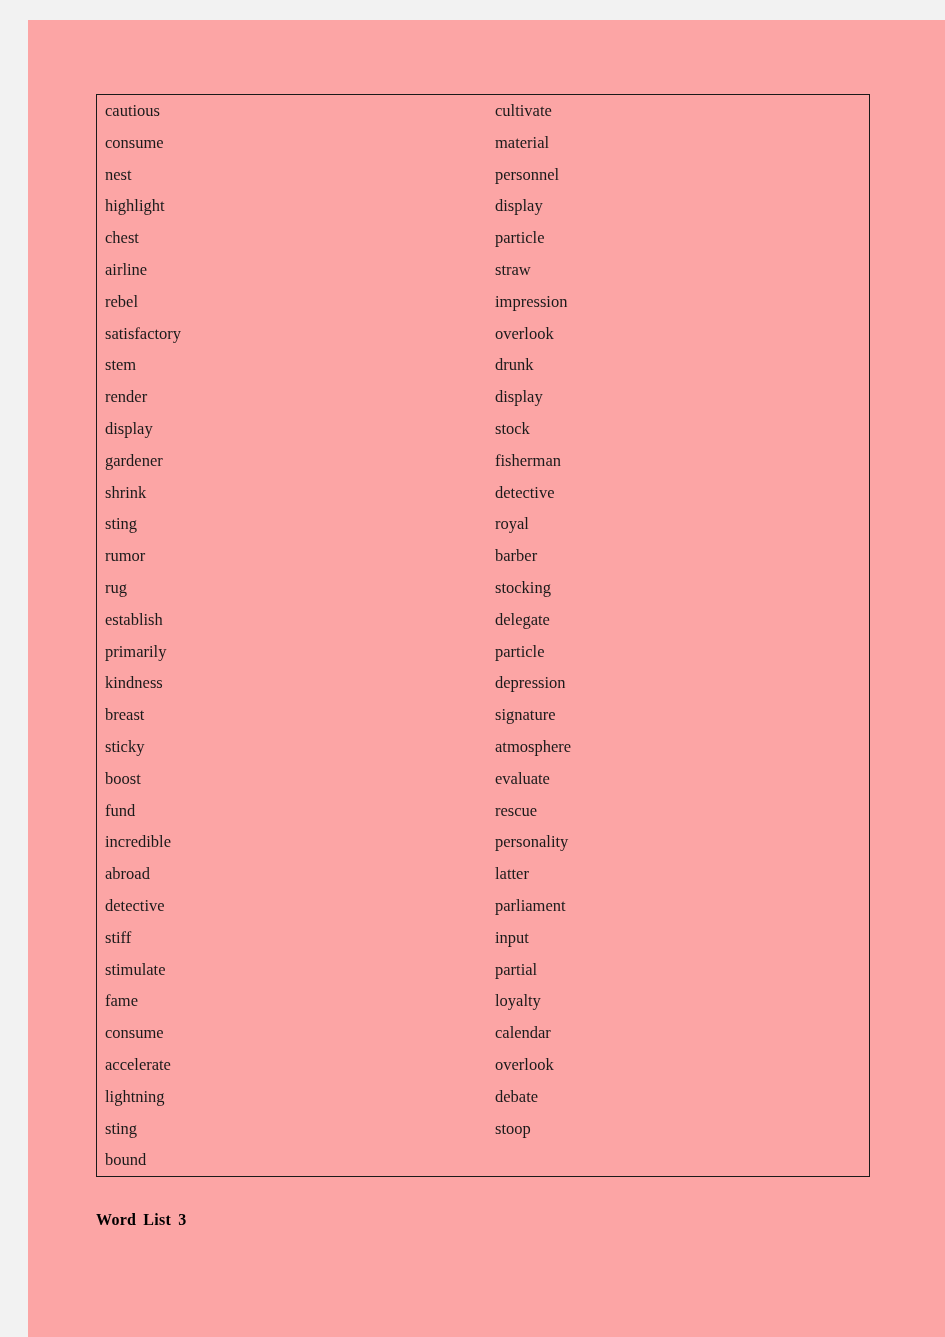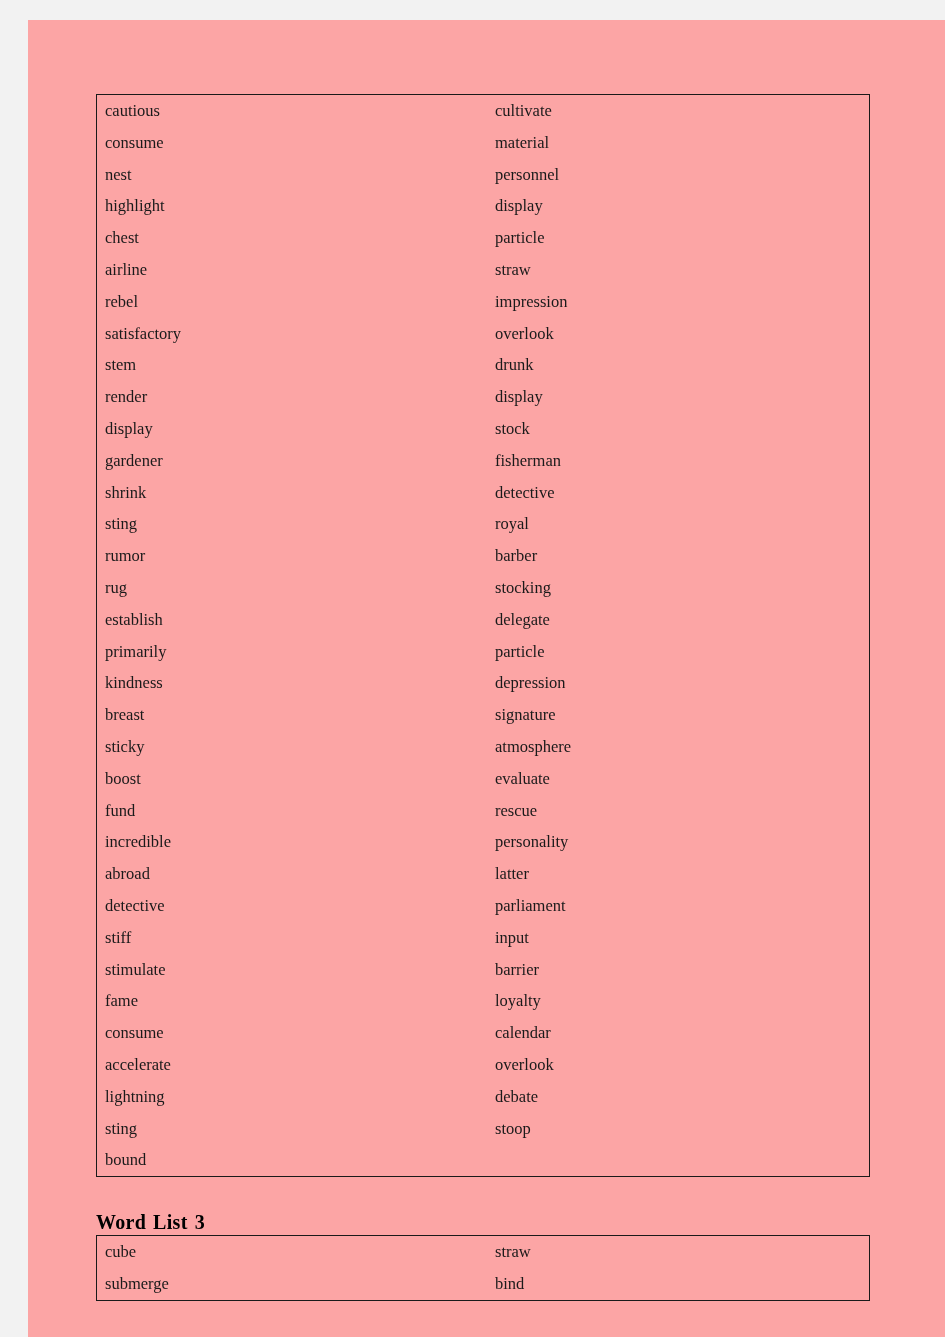--- a/index.html
+++ b/index.html
@@ -71,21 +71,21 @@
     white-space: nowrap;
     overflow: hidden;
   }
   .spacer-list li { visibility: hidden; }
 
   
   .wl3-heading {
     position: absolute;
     left: 68px;
     top: 1191px;   
-    font-size: 20px;
+    font-size: 16px;
     font-weight: bold;
     color: #000000;
     letter-spacing: 0.3px;
     white-space: nowrap;
   }
   .wl3-heading .w { margin-right: 7px; }
 
   
   .wl-table-2 {
     position: absolute;
@@ -208,21 +208,21 @@
               <li>particle</li>
               <li>depression</li>
               <li>signature</li>
               <li>atmosphere</li>
               <li>evaluate</li>
               <li>rescue</li>
               <li>personality</li>
               <li>latter</li>
               <li>parliament</li>
               <li>input</li>
-              <li>barrier</li>
+              <li>partial</li>
               <li>loyalty</li>
               <li>calendar</li>
               <li>overlook</li>
               <li>debate</li>
               <li>stoop</li>
             </ul>
       </td>
       <td class="col col-d">
         <ul class="word-list spacer-list">
               <li>&nbsp;</li>
@@ -262,44 +262,14 @@
             </ul>
       </td>
     </tr>
   </tbody>
     </table>
 
   <div class="wl3-heading">
     <span class="w">Word</span><span class="w">List</span><span>3</span>
   </div>
 
-  <table class="wl-table-2 frame-outer">
-    <tbody>
-        <tr>
-      <td class="col col-a div-dotted-gray">
-        <ul class="word-list">
-              <li>cube</li>
-              <li>submerge</li>
-            </ul>
-      </td>
-      <td class="col col-b div-solid">
-        <ul class="word-list spacer-list">
-              <li>&nbsp;</li>
-              <li>&nbsp;</li>
-            </ul>
-      </td>
-      <td class="col col-c div-dotted-dark">
-        <ul class="word-list">
-              <li>straw</li>
-              <li>bind</li>
-            </ul>
-      </td>
-      <td class="col col-d">
-        <ul class="word-list spacer-list">
-              <li>&nbsp;</li>
-              <li>&nbsp;</li>
-            </ul>
-      </td>
-    </tr>
-  </tbody>
-    </table>
 
 </div>
 
 </body></html>

